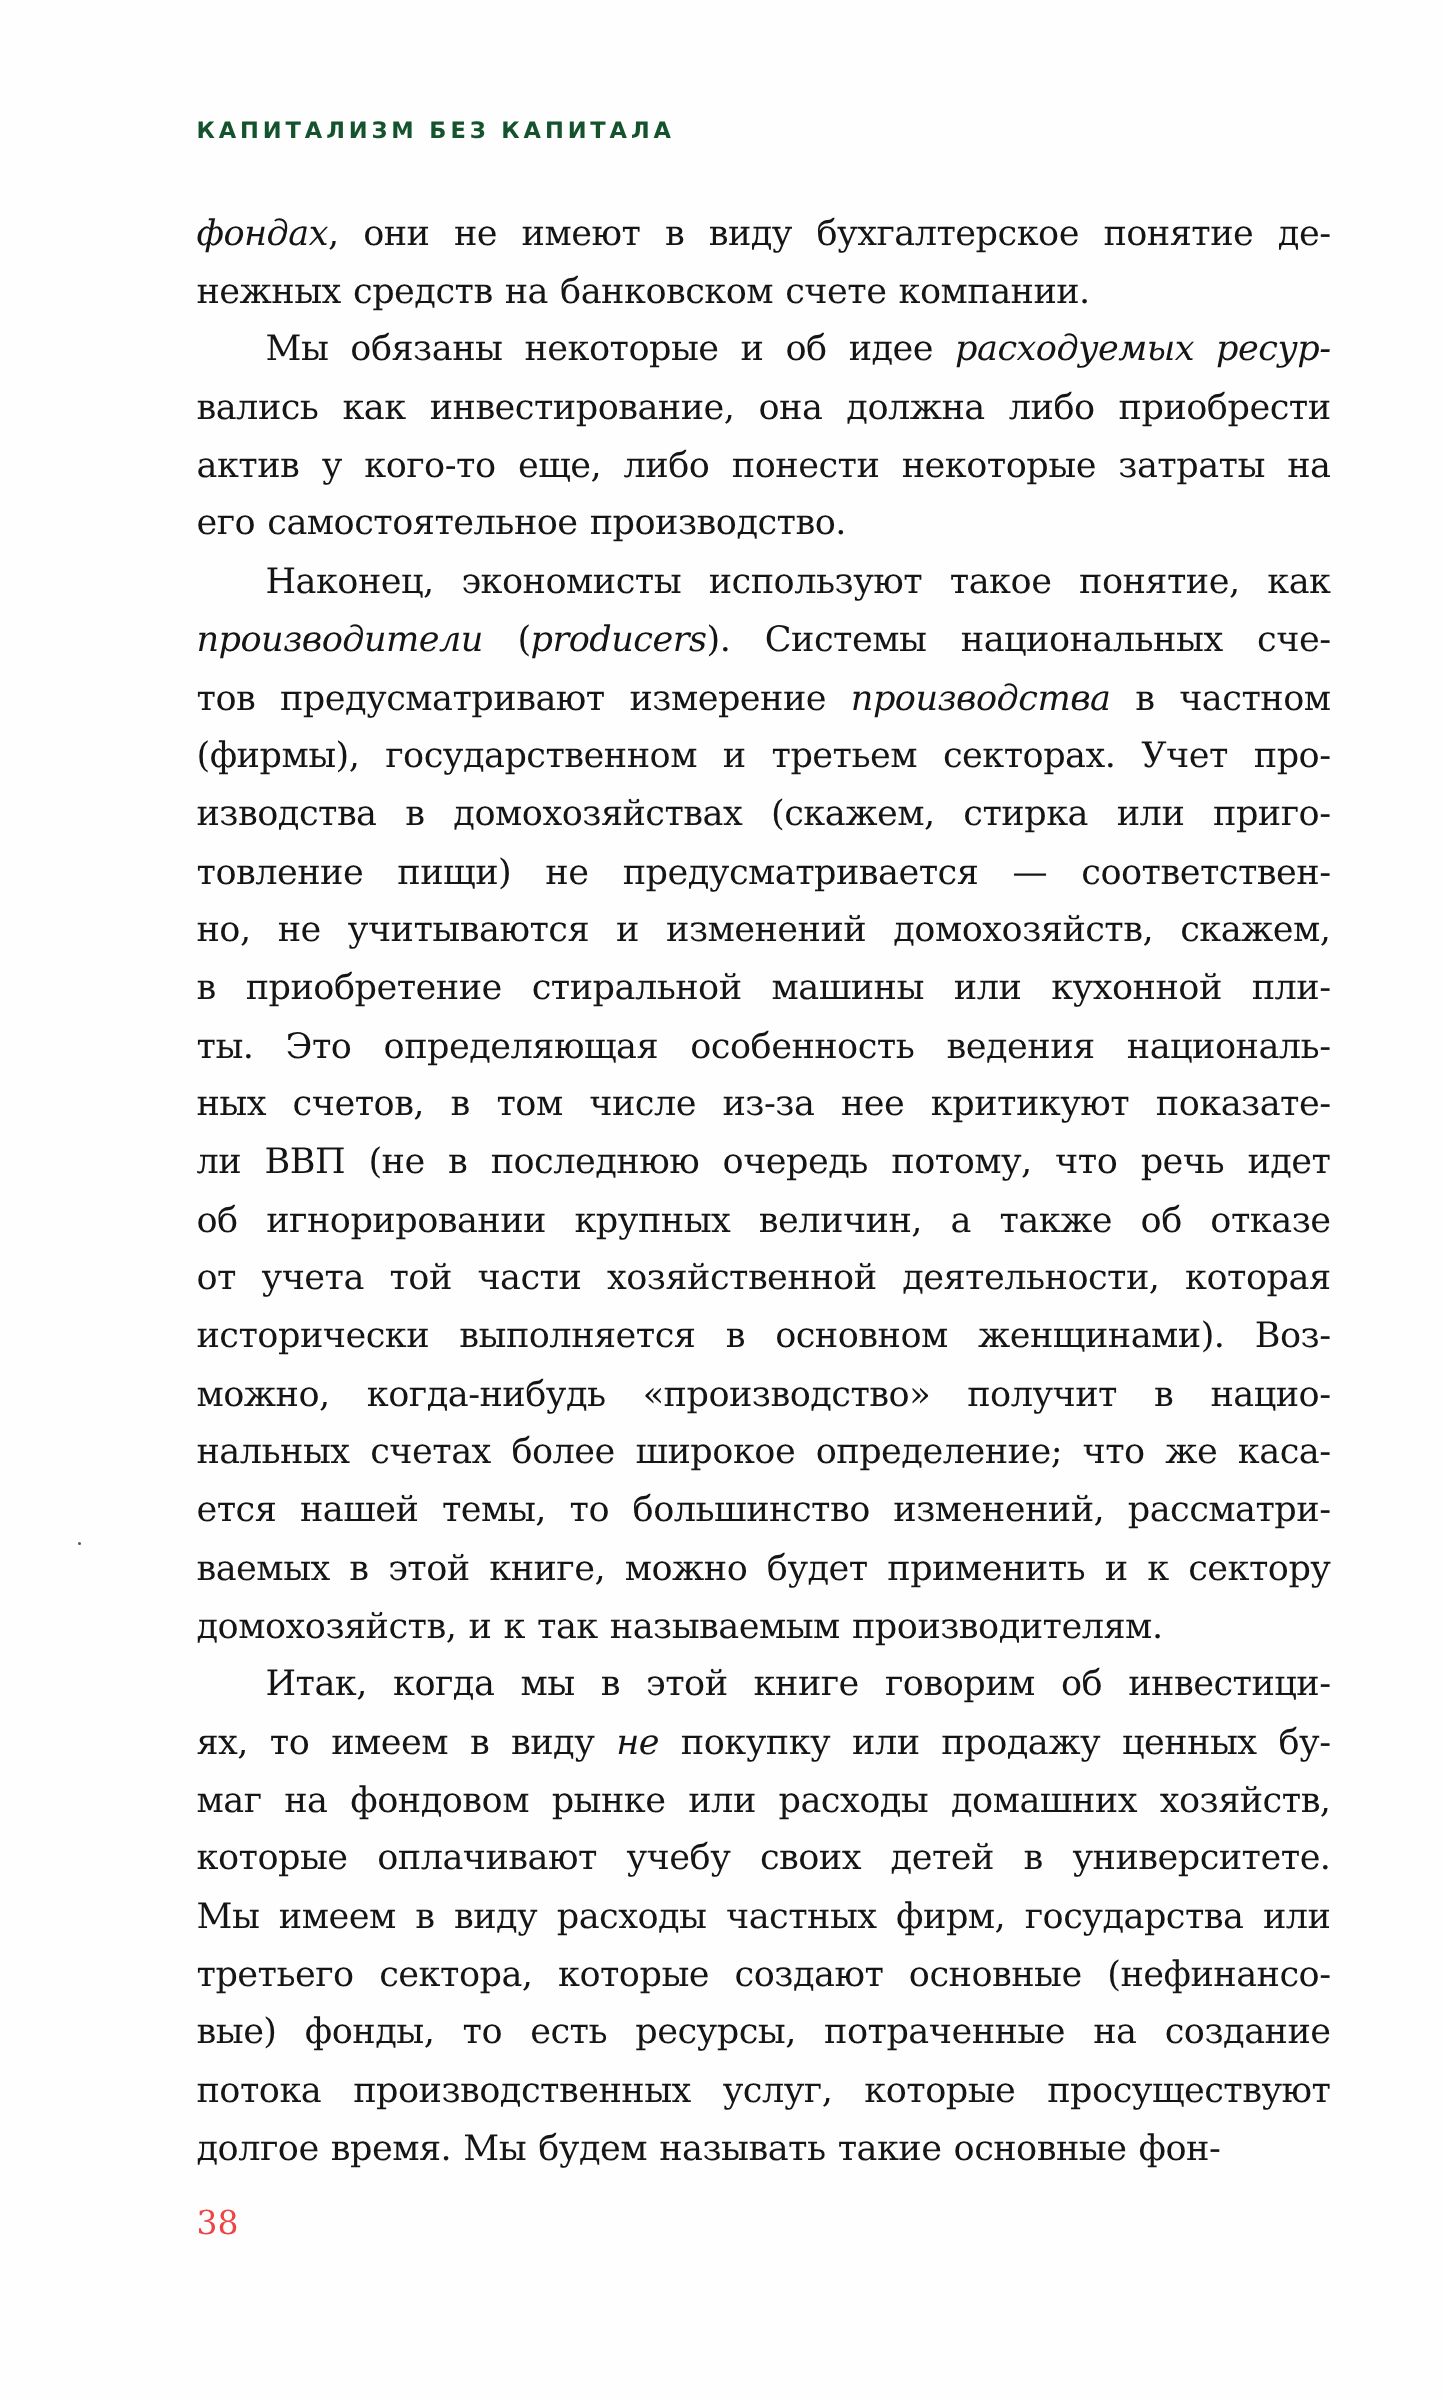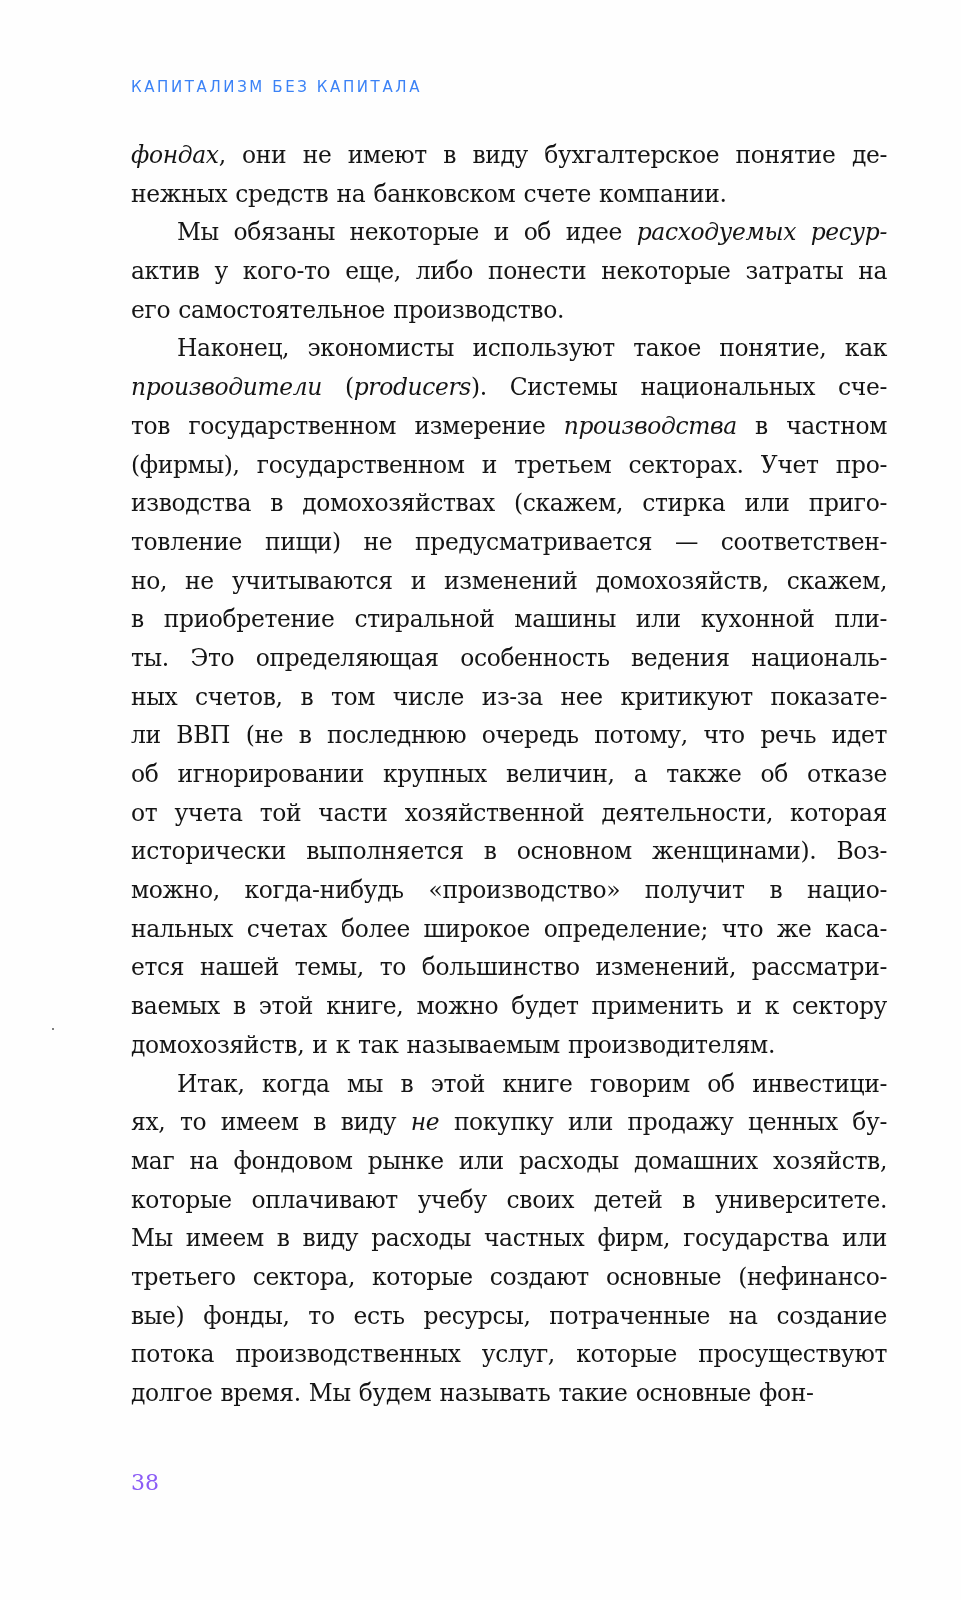--- a/index.html
+++ b/index.html
@@ -19,24 +19,24 @@
       position: absolute;
       left: 0; top: 0;
       width: 961px; height: 1600px;
       background: #fefefe;
     }
     .running-head {
       position: absolute;
       left: 131px;
       top: 78px;
       font-family: "DejaVu Sans", "Liberation Sans", sans-serif;
-      font-weight: normal;
+      font-weight: bold;
       font-size: 15px;
       letter-spacing: 2.6px;
-      color: #3b82f6;
+      color: #14532d;
     }
     .body-text {
       position: absolute;
       left: 131px;
       top: 136px;
       width: 756px;
     }
     .line {
       height: 38.7px;
       line-height: 38.7px;
@@ -56,21 +56,21 @@
     }
     .it {
       font-style: italic;
     }
     .folio {
       position: absolute;
       left: 131px;
       top: 1470px;
       font-family: "DejaVu Serif", "Liberation Serif", serif;
       font-size: 22px;
-      color: #8b5cf6;
+      color: #ef4444;
     }
     .speck {
       position: absolute;
       left: 52px;
       top: 1028px;
       width: 2px; height: 2px;
       background: #555;
       border-radius: 1px;
     }
   </style>
@@ -80,27 +80,28 @@
 <div class="page">
   <div class="running-head">КАПИТАЛИЗМ БЕЗ КАПИТАЛА</div>
 
   <div class="body-text" id="body-text">
       <div>
         <div class="line"><span class="it">фондах</span><span>, они не имеют в виду бухгалтерское понятие де-</span></div>
         <div class="line last"><span>нежных средств на банковском счете компании.</span></div>
       </div>
       <div>
         <div class="line indent"><span>Мы обязаны некоторые и об идее </span><span class="it">расходуемых ресур-</span></div>
+        <div class="line"><span>вались как инвестирование, она должна либо приобрести</span></div>
         <div class="line"><span>актив у кого-то еще, либо понести некоторые затраты на</span></div>
         <div class="line last"><span>его самостоятельное производство.</span></div>
       </div>
       <div>
         <div class="line indent"><span>Наконец, экономисты используют такое понятие, как</span></div>
         <div class="line"><span class="it">производители</span><span> (</span><span class="it">producers</span><span>). Системы национальных сче-</span></div>
-        <div class="line"><span>тов государственном измерение </span><span class="it">производства</span><span> в частном</span></div>
+        <div class="line"><span>тов предусматривают измерение </span><span class="it">производства</span><span> в частном</span></div>
         <div class="line"><span>(фирмы), государственном и третьем секторах. Учет про-</span></div>
         <div class="line"><span>изводства в домохозяйствах (скажем, стирка или приго-</span></div>
         <div class="line"><span>товление пищи) не предусматривается — соответствен-</span></div>
         <div class="line"><span>но, не учитываются и изменений домохозяйств, скажем,</span></div>
         <div class="line"><span>в приобретение стиральной машины или кухонной пли-</span></div>
         <div class="line"><span>ты. Это определяющая особенность ведения националь-</span></div>
         <div class="line"><span>ных счетов, в том числе из-за нее критикуют показате-</span></div>
         <div class="line"><span>ли ВВП (не в последнюю очередь потому, что речь идет</span></div>
         <div class="line"><span>об игнорировании крупных величин, а также об отказе</span></div>
         <div class="line"><span>от учета той части хозяйственной деятельности, которая</span></div>

